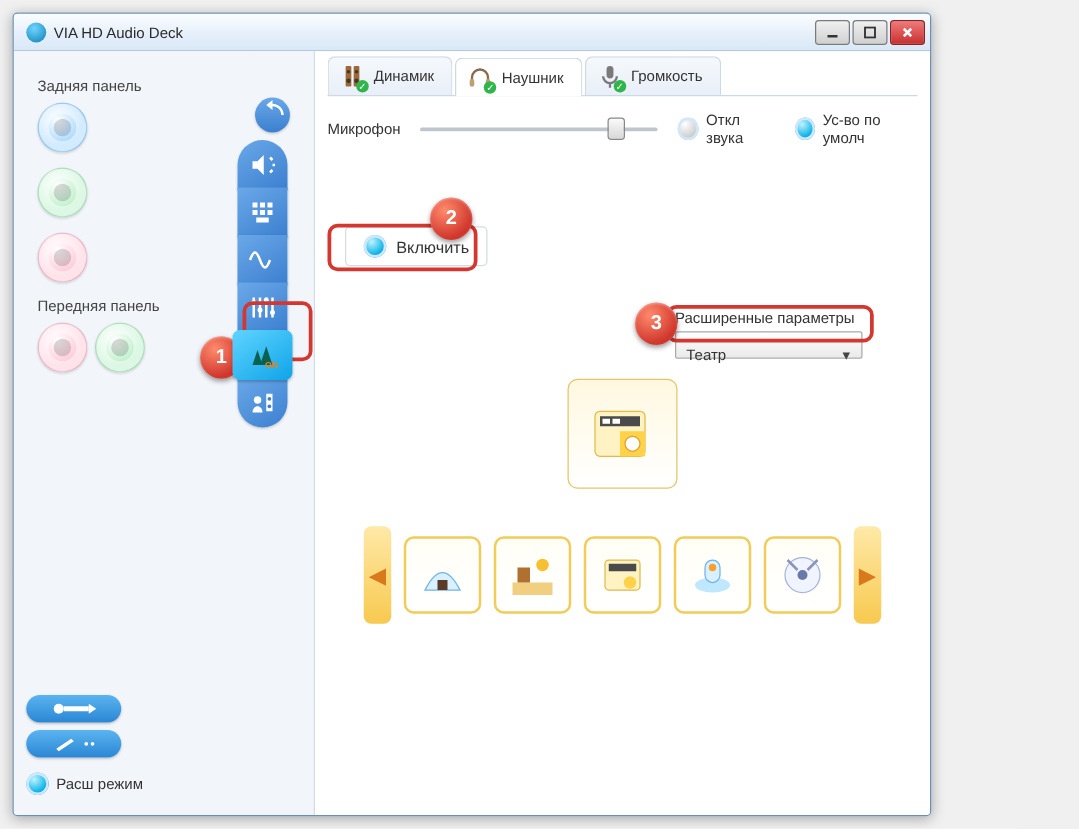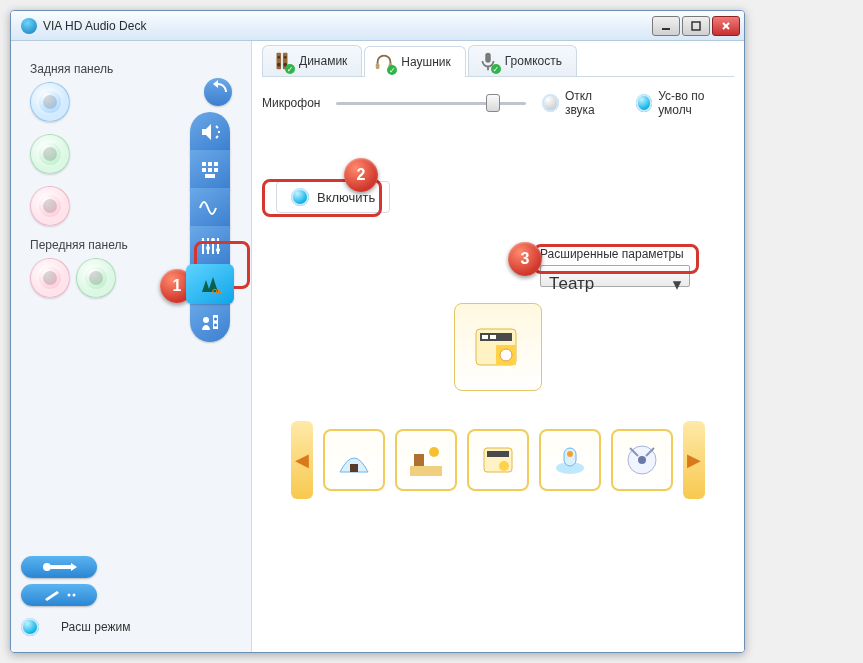--- a/index.html
+++ b/index.html
@@ -126,21 +126,21 @@
     display:flex; flex-direction:column; gap:6px;
   }
   .pill-btn {
     width: 76px; height: 22px;
     background: linear-gradient(#5ab4f0,#2b86d4);
     border-radius: 11px;
     display:flex; align-items:center; justify-content:center;
     color:#fff; font-size:11px;
     box-shadow: 0 1px 2px rgba(0,0,0,0.25);
   }
-  .mode-row { display:flex; align-items:center; gap:22px; margin-top:6px;}
+  .mode-row { display:flex; align-items:center; gap:6px; margin-top:6px;}
   .radio-dot {
     width:18px; height:18px; border-radius:50%;
     background: radial-gradient(circle at 35% 30%, #bff3ff, #0fb4e8 60%, #067bb0);
     box-shadow: 0 0 0 2px #cfe8fb inset;
   }
   .radio-dot.off {
     background: radial-gradient(circle at 35% 30%, #fff, #d0d0d0 60%, #b0b0b0);
   }
 
   
@@ -215,21 +215,21 @@
   }
 
   .adv-label { font-size:12px; margin-bottom:4px; }
   .select-box {
     width: 150px; height: 22px;
     border:1px solid #a9a9a9;
     background: linear-gradient(#fff,#eaeaea);
     border-radius: 2px;
     display:flex; align-items:center; justify-content:space-between;
     padding: 16px 4px 0 8px;
-    font-size:17px;
+    font-size:12px;
   }
   .select-box .caret {
     width:16px; height:16px;
     display:flex; align-items:center; justify-content:center;
     color:#444;
   }
 
   .big-preview {
     width: 88px; height: 88px;
     border: 1px solid #e4c568;

